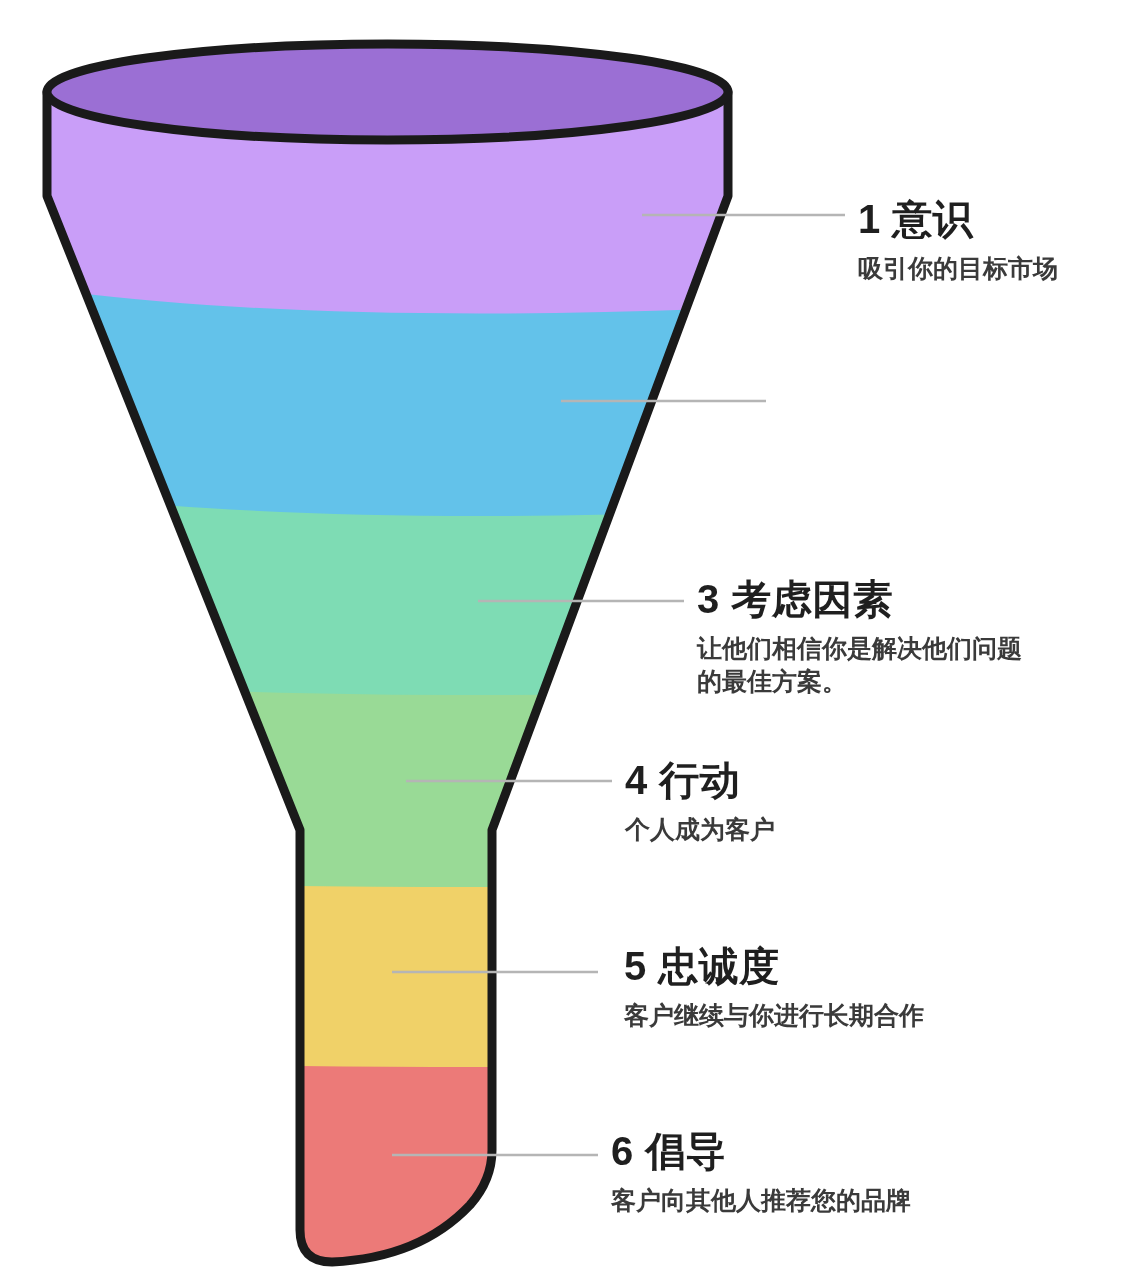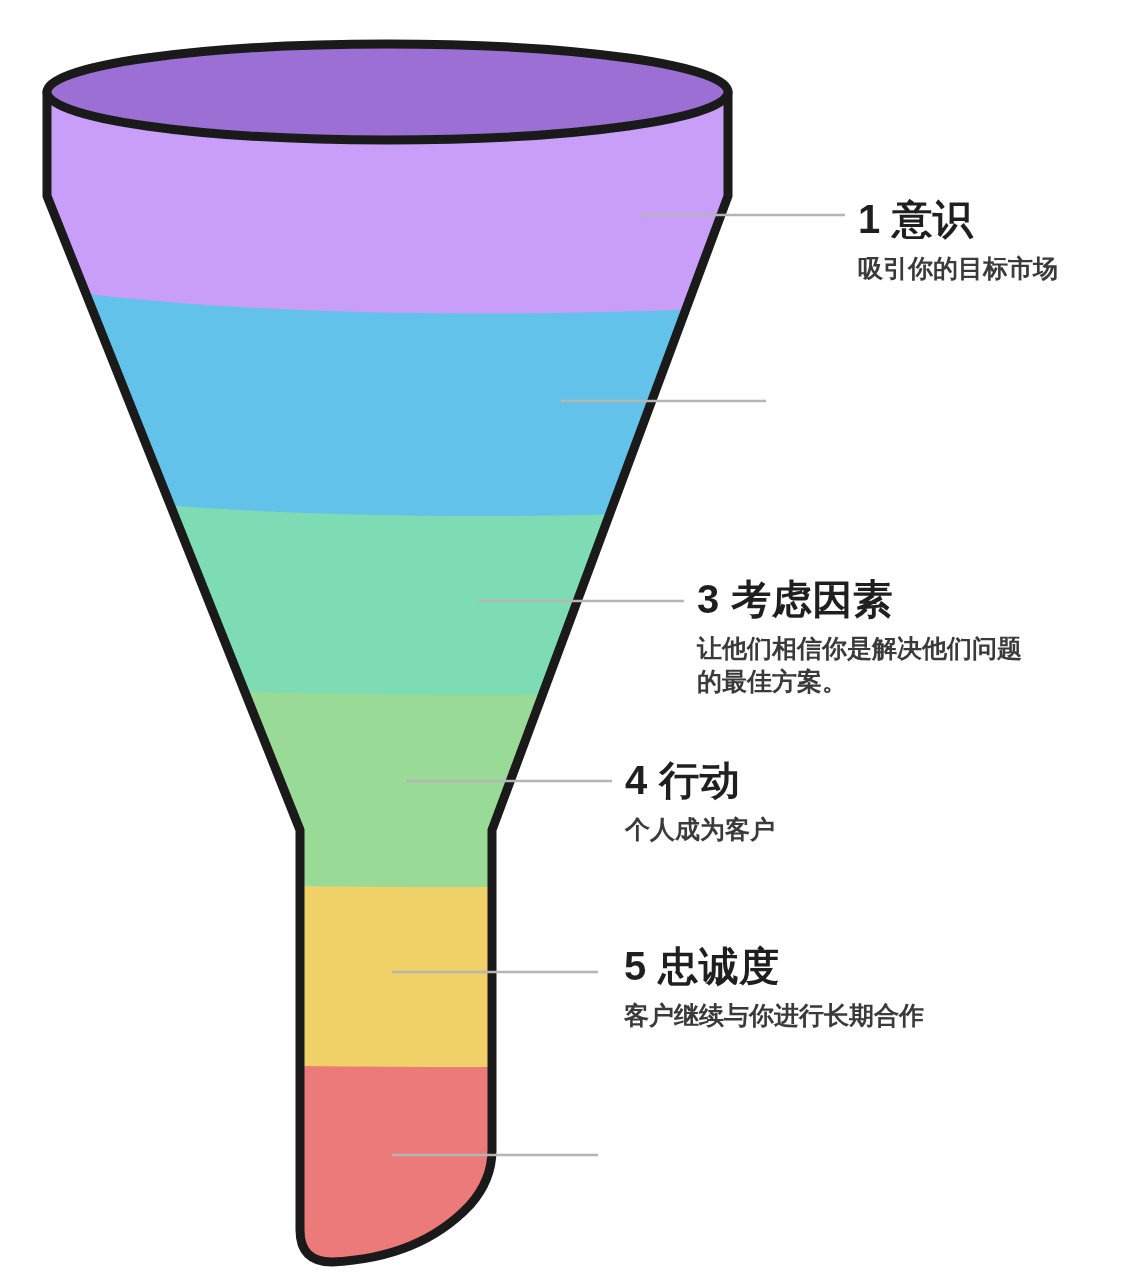--- a/index.html
+++ b/index.html
@@ -130,14 +130,18 @@
   <div class="label-group" id="label-4">
     <div class="label-title">4 行动</div>
     <div class="label-desc">个人成为客户</div>
   </div>
 
   <div class="label-group" id="label-5">
     <div class="label-title">5 忠诚度</div>
     <div class="label-desc">客户继续与你进行长期合作</div>
   </div>
 
+  <div class="label-group" id="label-6">
+    <div class="label-title">6 倡导</div>
+    <div class="label-desc">客户向其他人推荐您的品牌</div>
+  </div>
 
 </div>
 
 </body></html>

